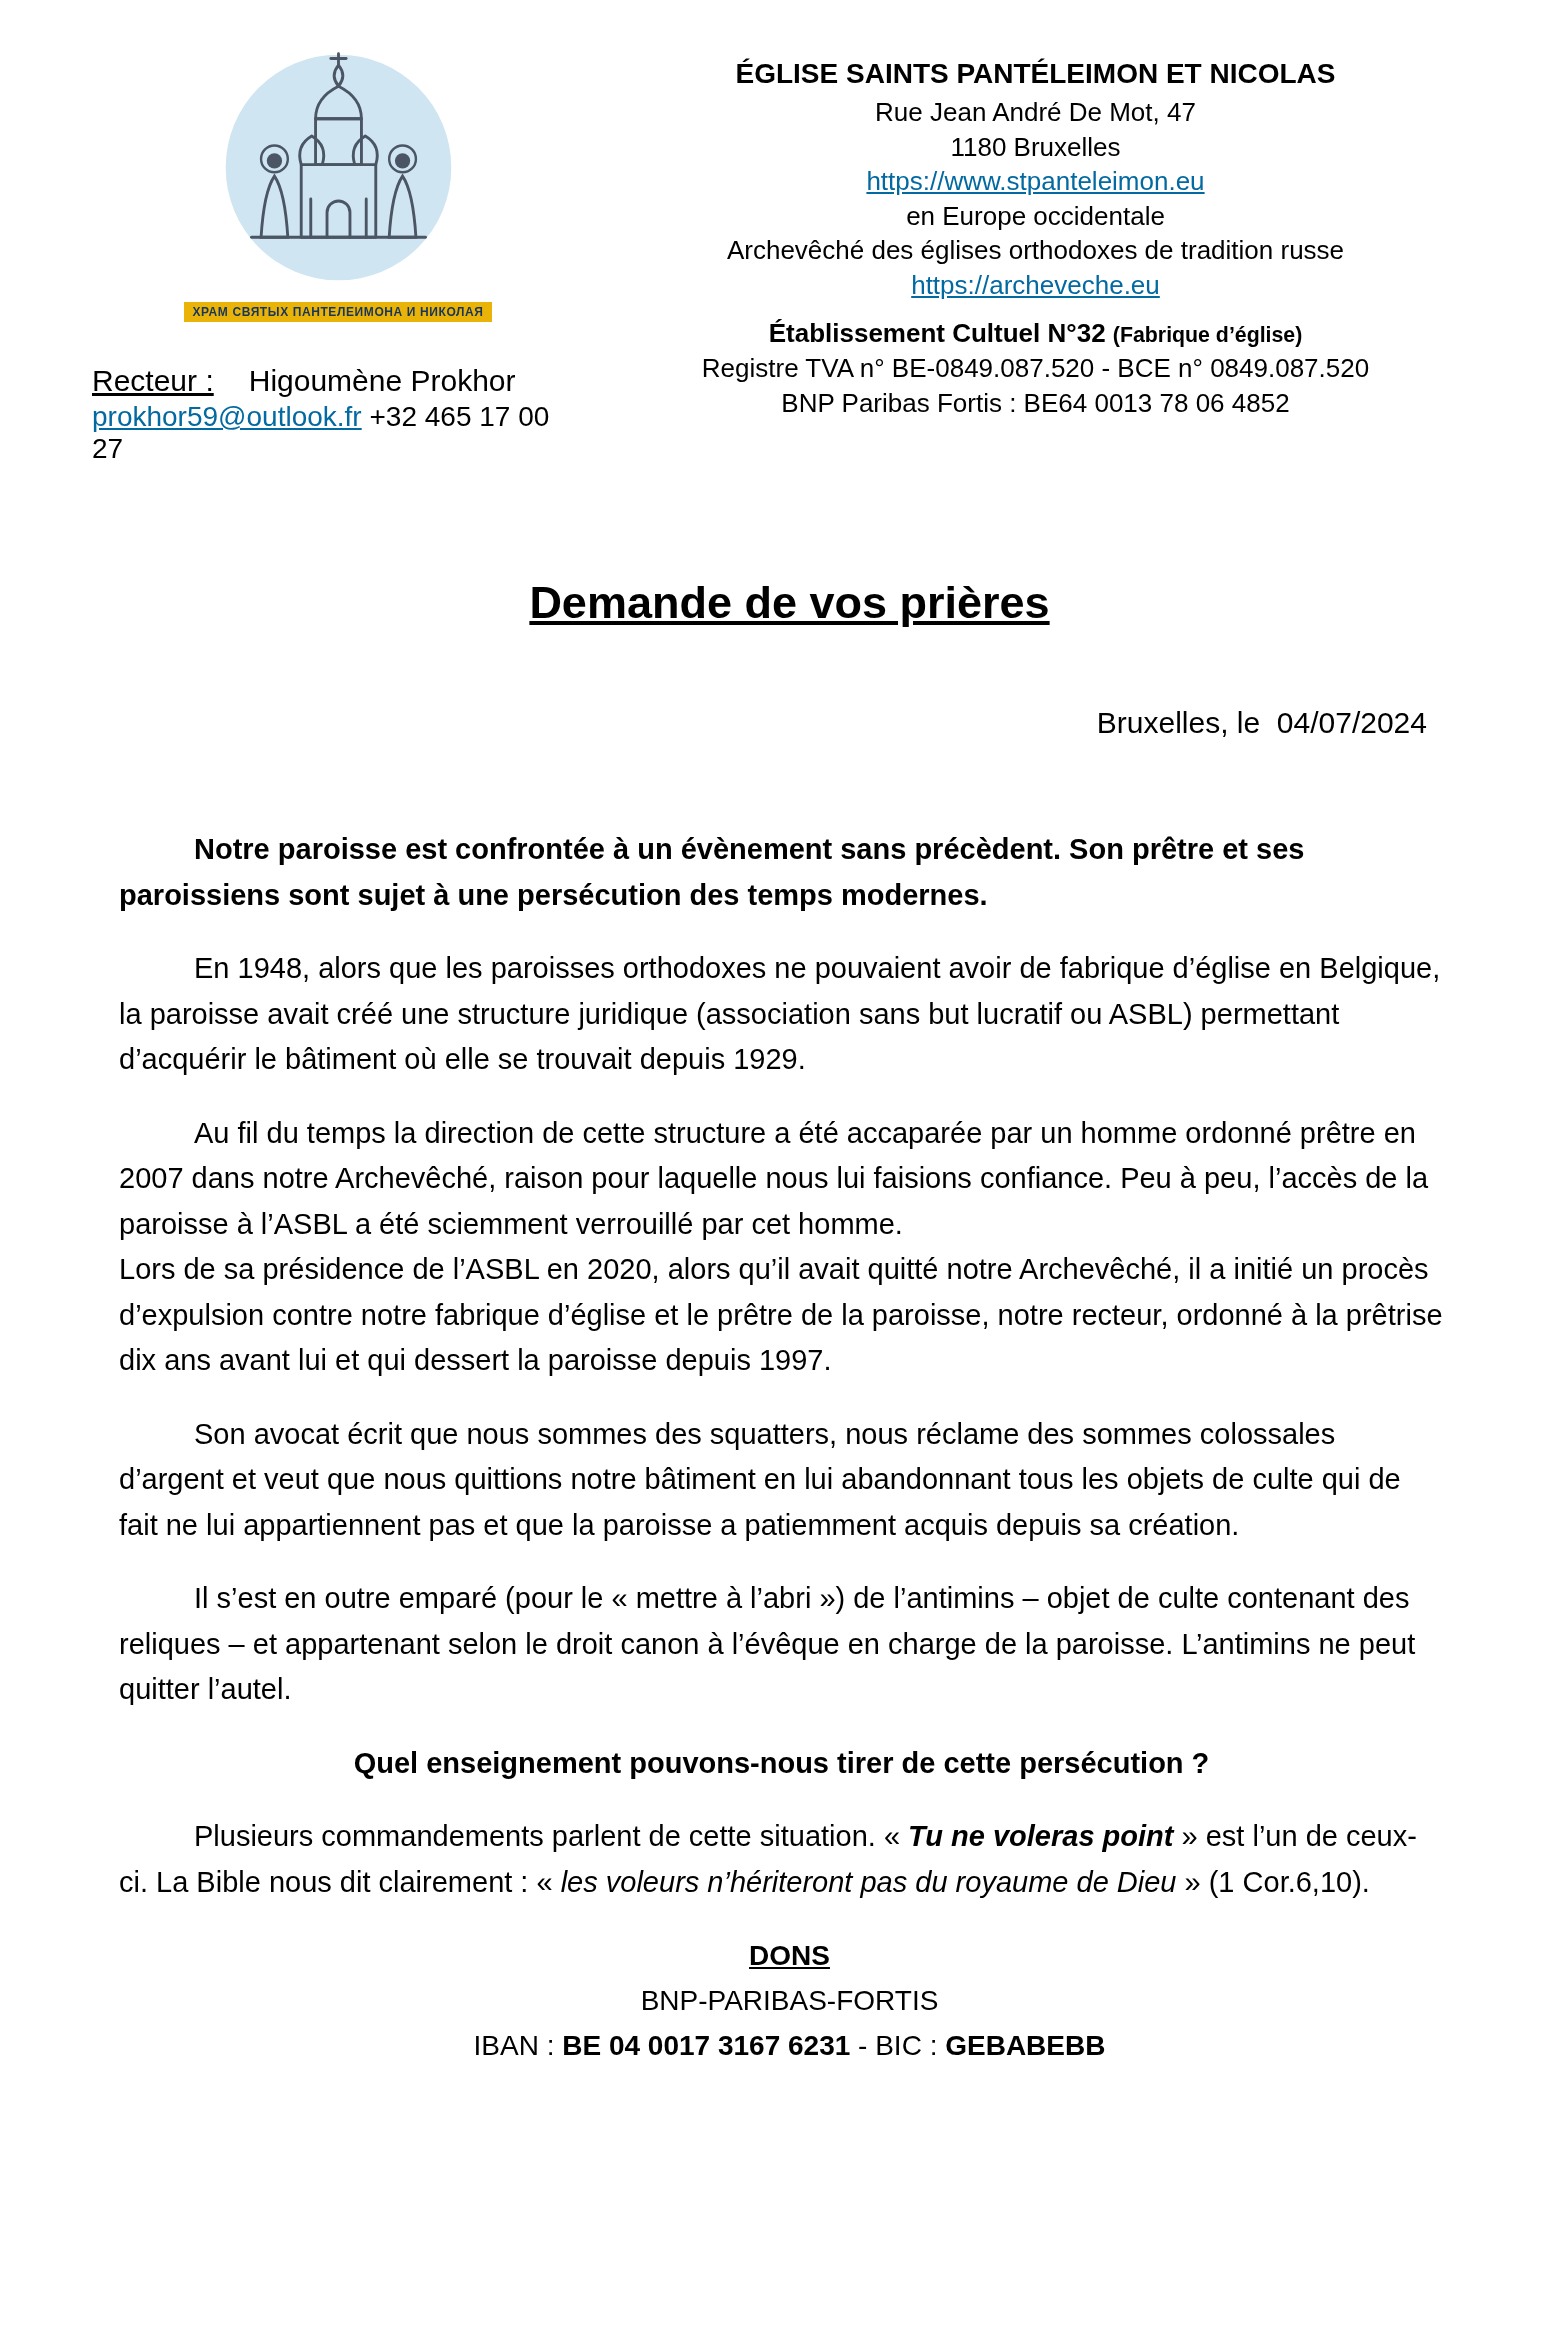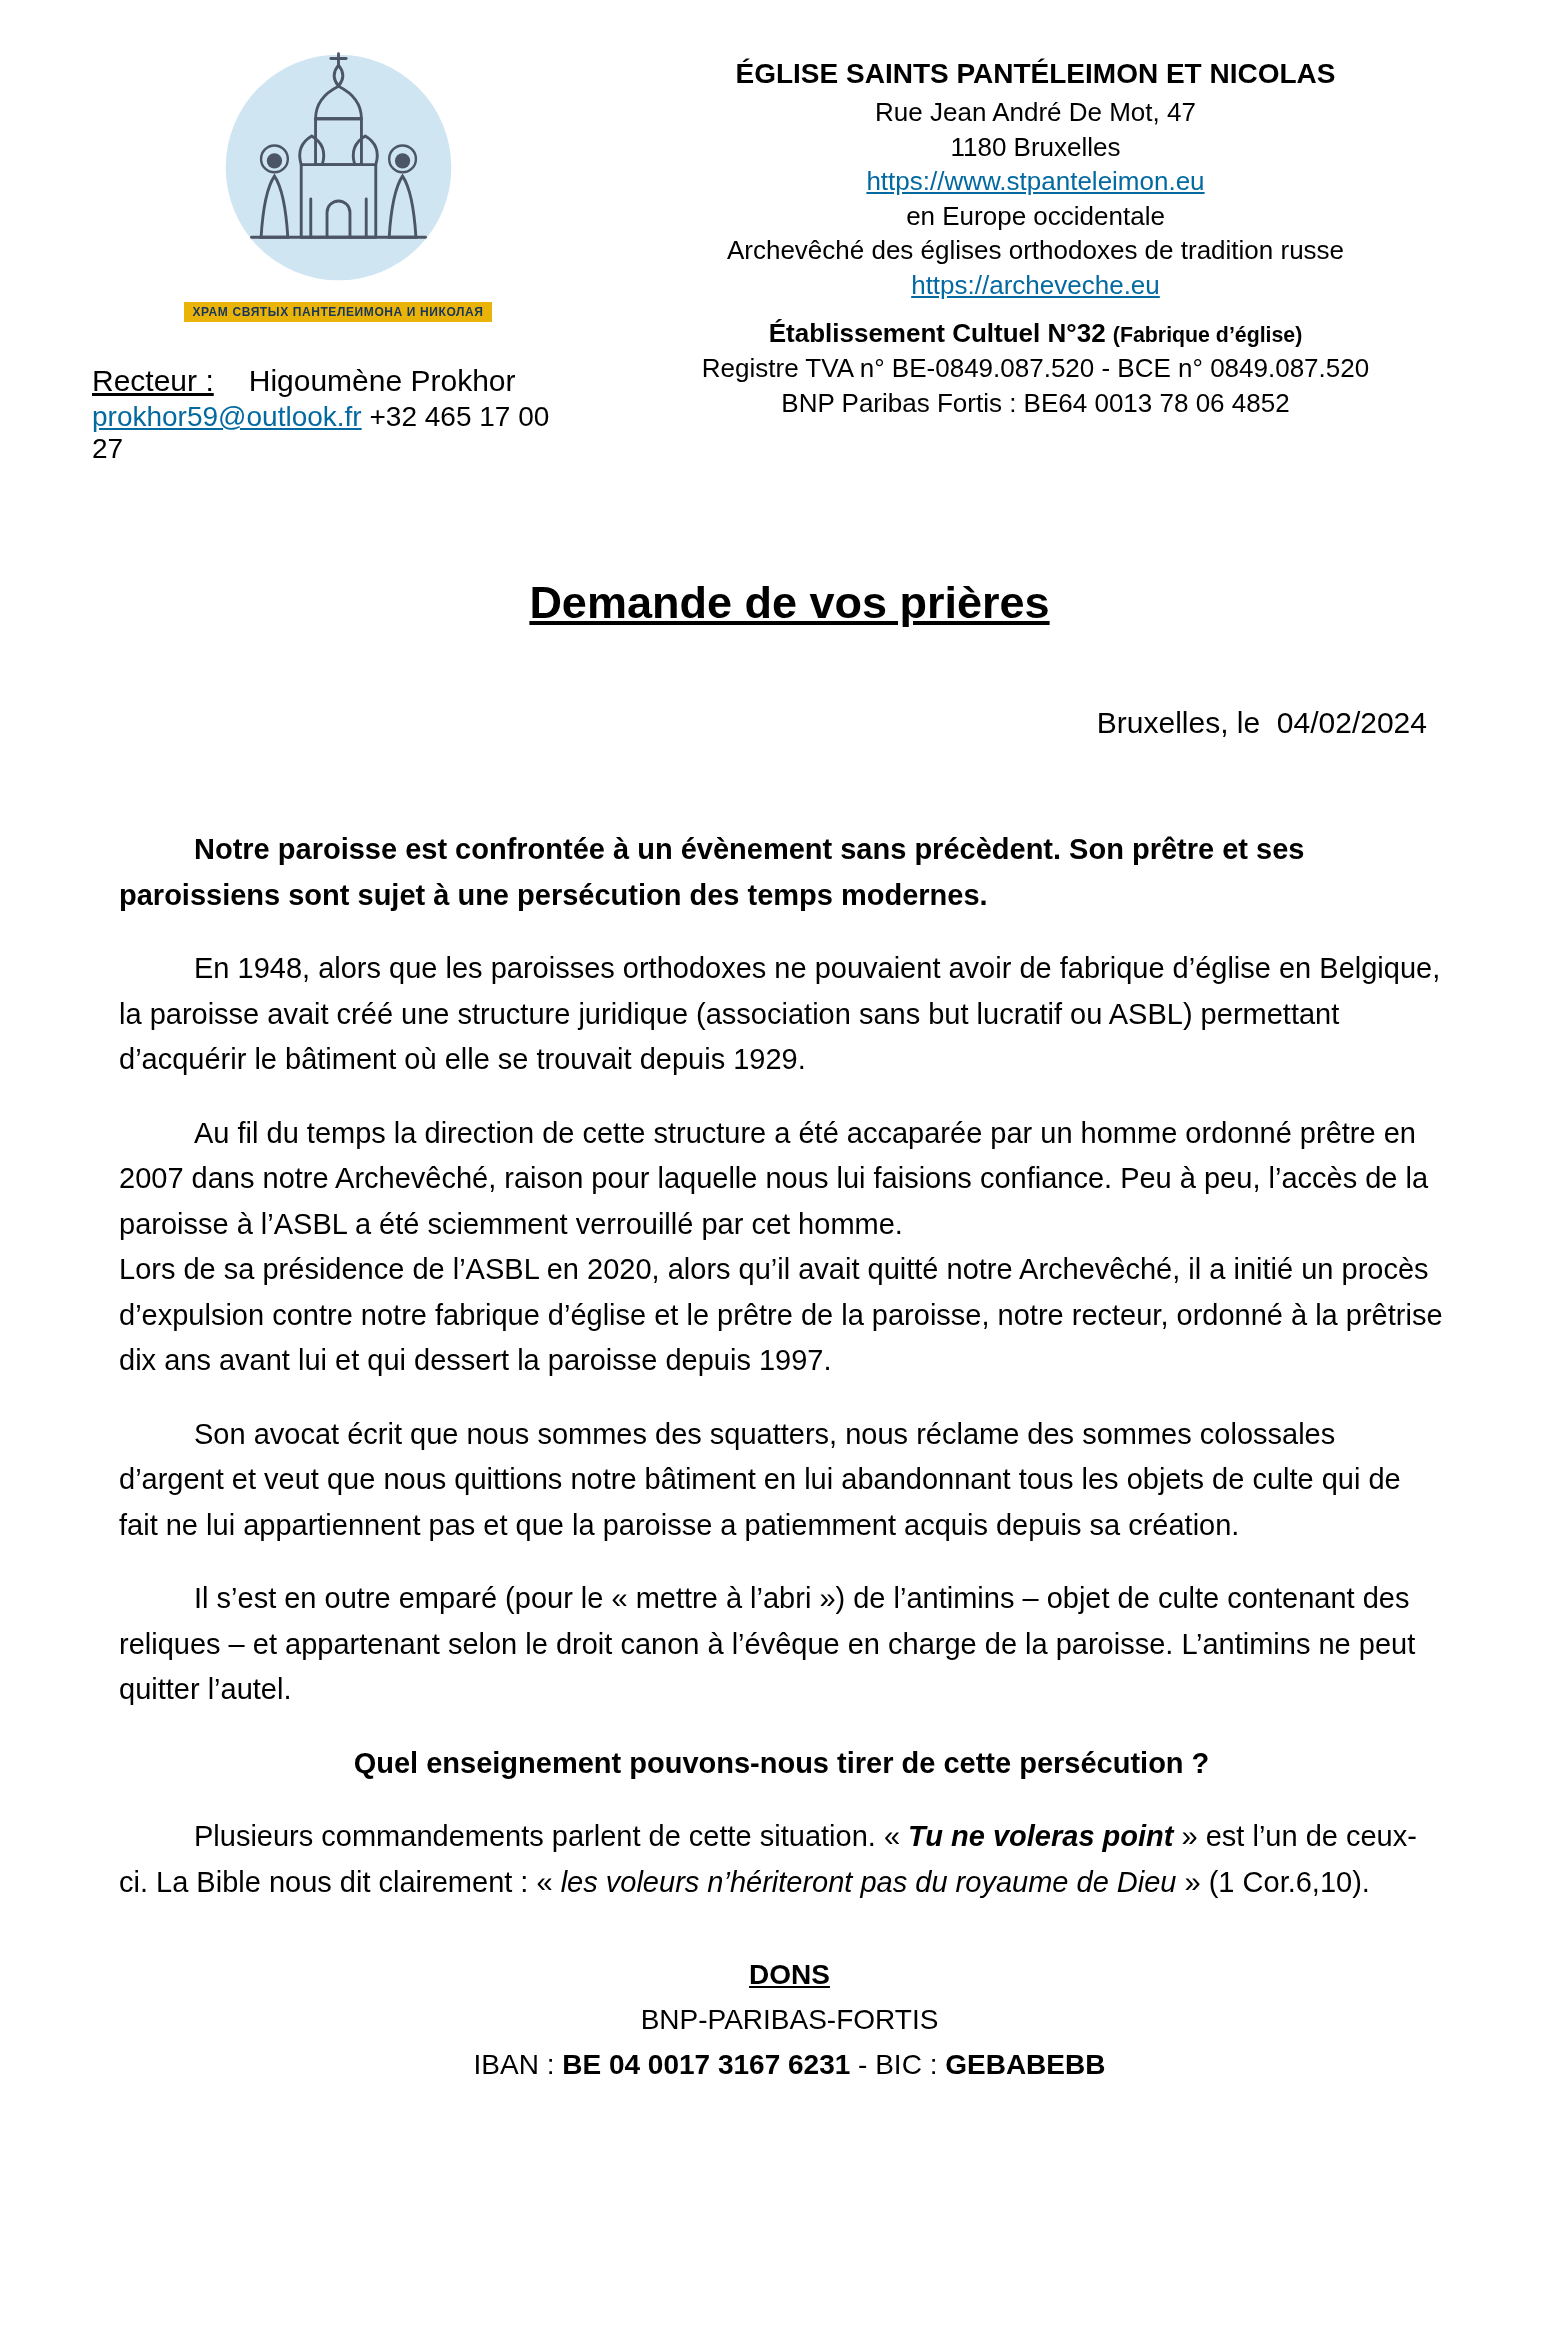--- a/index.html
+++ b/index.html
@@ -63,21 +63,21 @@
   
   .body { margin: 87px 43px 0 27px; font-size: 29px; line-height: 1.57; }
   .para { margin: 0 0 28px 0; }
   .indent { text-indent: 75px; }
   .bold { font-weight: bold; }
   .center { text-align: center; text-indent: 0; }
   .mb0 { margin-bottom: 0; }
   .mt0 { margin-top: 0; }
 
   
-  .footer { text-align: center; margin-top: 54px; font-size: 28px; }
+  .footer { text-align: center; margin-top: 35px; font-size: 28px; }
   .dons-title { font-weight: bold; text-decoration: underline; }
   .dons-bank { margin-top: 12.6px; }
   .dons-iban { margin-top: 12.6px; }
 </style>
 </head>
 <body>
 
 <div class="page">
 
   <header class="header">
@@ -151,21 +151,21 @@
         <a href="#" class="link">https://archeveche.eu</a>
       </div>
       <div class="org-etab"><span style="font-weight: bold;">Établissement Cultuel N°32 </span><span style="font-weight: bold; font-size: 0.82em;">(Fabrique d’église)</span></div>
       <div class="org-line">Registre TVA n° BE-0849.087.520 - BCE n° 0849.087.520</div>
       <div class="org-line">BNP Paribas Fortis : BE64 0013 78 06 4852</div>
     </div>
 
   </header>
 
   <h1 class="doc-title">Demande de vos prières</h1>
-  <div class="dateline">Bruxelles, le  04/02/2024</div>
+  <div class="dateline">Bruxelles, le  04/07/2024</div>
 
   <main class="body">
     <p class="para bold indent">Notre paroisse est confrontée à un évènement sans précèdent. Son prêtre et ses paroissiens sont sujet à une persécution des temps modernes.</p>
     <p class="para indent">En 1948, alors que les paroisses orthodoxes ne pouvaient avoir de fabrique d’église en Belgique, la paroisse avait créé une structure juridique (association sans but lucratif ou ASBL) permettant d’acquérir le bâtiment où elle se trouvait depuis 1929.</p>
     <p class="para indent mb0">Au fil du temps la direction de cette structure a été accaparée par un homme ordonné prêtre en 2007 dans notre Archevêché, raison pour laquelle nous lui faisions confiance. Peu à peu, l’accès de la paroisse à l’ASBL a été sciemment verrouillé par cet homme.</p>
     <p class="para mt0">Lors de sa présidence de l’ASBL en 2020, alors qu’il avait quitté notre Archevêché, il a initié un procès d’expulsion contre notre fabrique d’église et le prêtre de la paroisse, notre recteur, ordonné à la prêtrise dix ans avant lui et qui dessert la paroisse depuis 1997.</p>
     <p class="para indent">Son avocat écrit que nous sommes des squatters, nous réclame des sommes colossales d’argent et veut que nous quittions notre bâtiment en lui abandonnant tous les objets de culte qui de fait ne lui appartiennent pas et que la paroisse a patiemment acquis depuis sa création.</p>
     <p class="para indent">Il s’est en outre emparé (pour le « mettre à l’abri ») de l’antimins – objet de culte contenant des reliques – et appartenant selon le droit canon à l’évêque en charge de la paroisse. L’antimins ne peut quitter l’autel.</p>
     <p class="para bold center">Quel enseignement pouvons-nous tirer de cette persécution ?</p>
     <p class="para indent"><span>Plusieurs commandements parlent de cette situation. « </span><span style="font-style: italic; font-weight: bold;">Tu ne voleras point</span><span> » est l’un de ceux-ci. La Bible nous dit clairement : « </span><span style="font-style: italic;">les voleurs n’hériteront pas du royaume de Dieu</span><span> » (1 Cor.6,10).</span></p>

